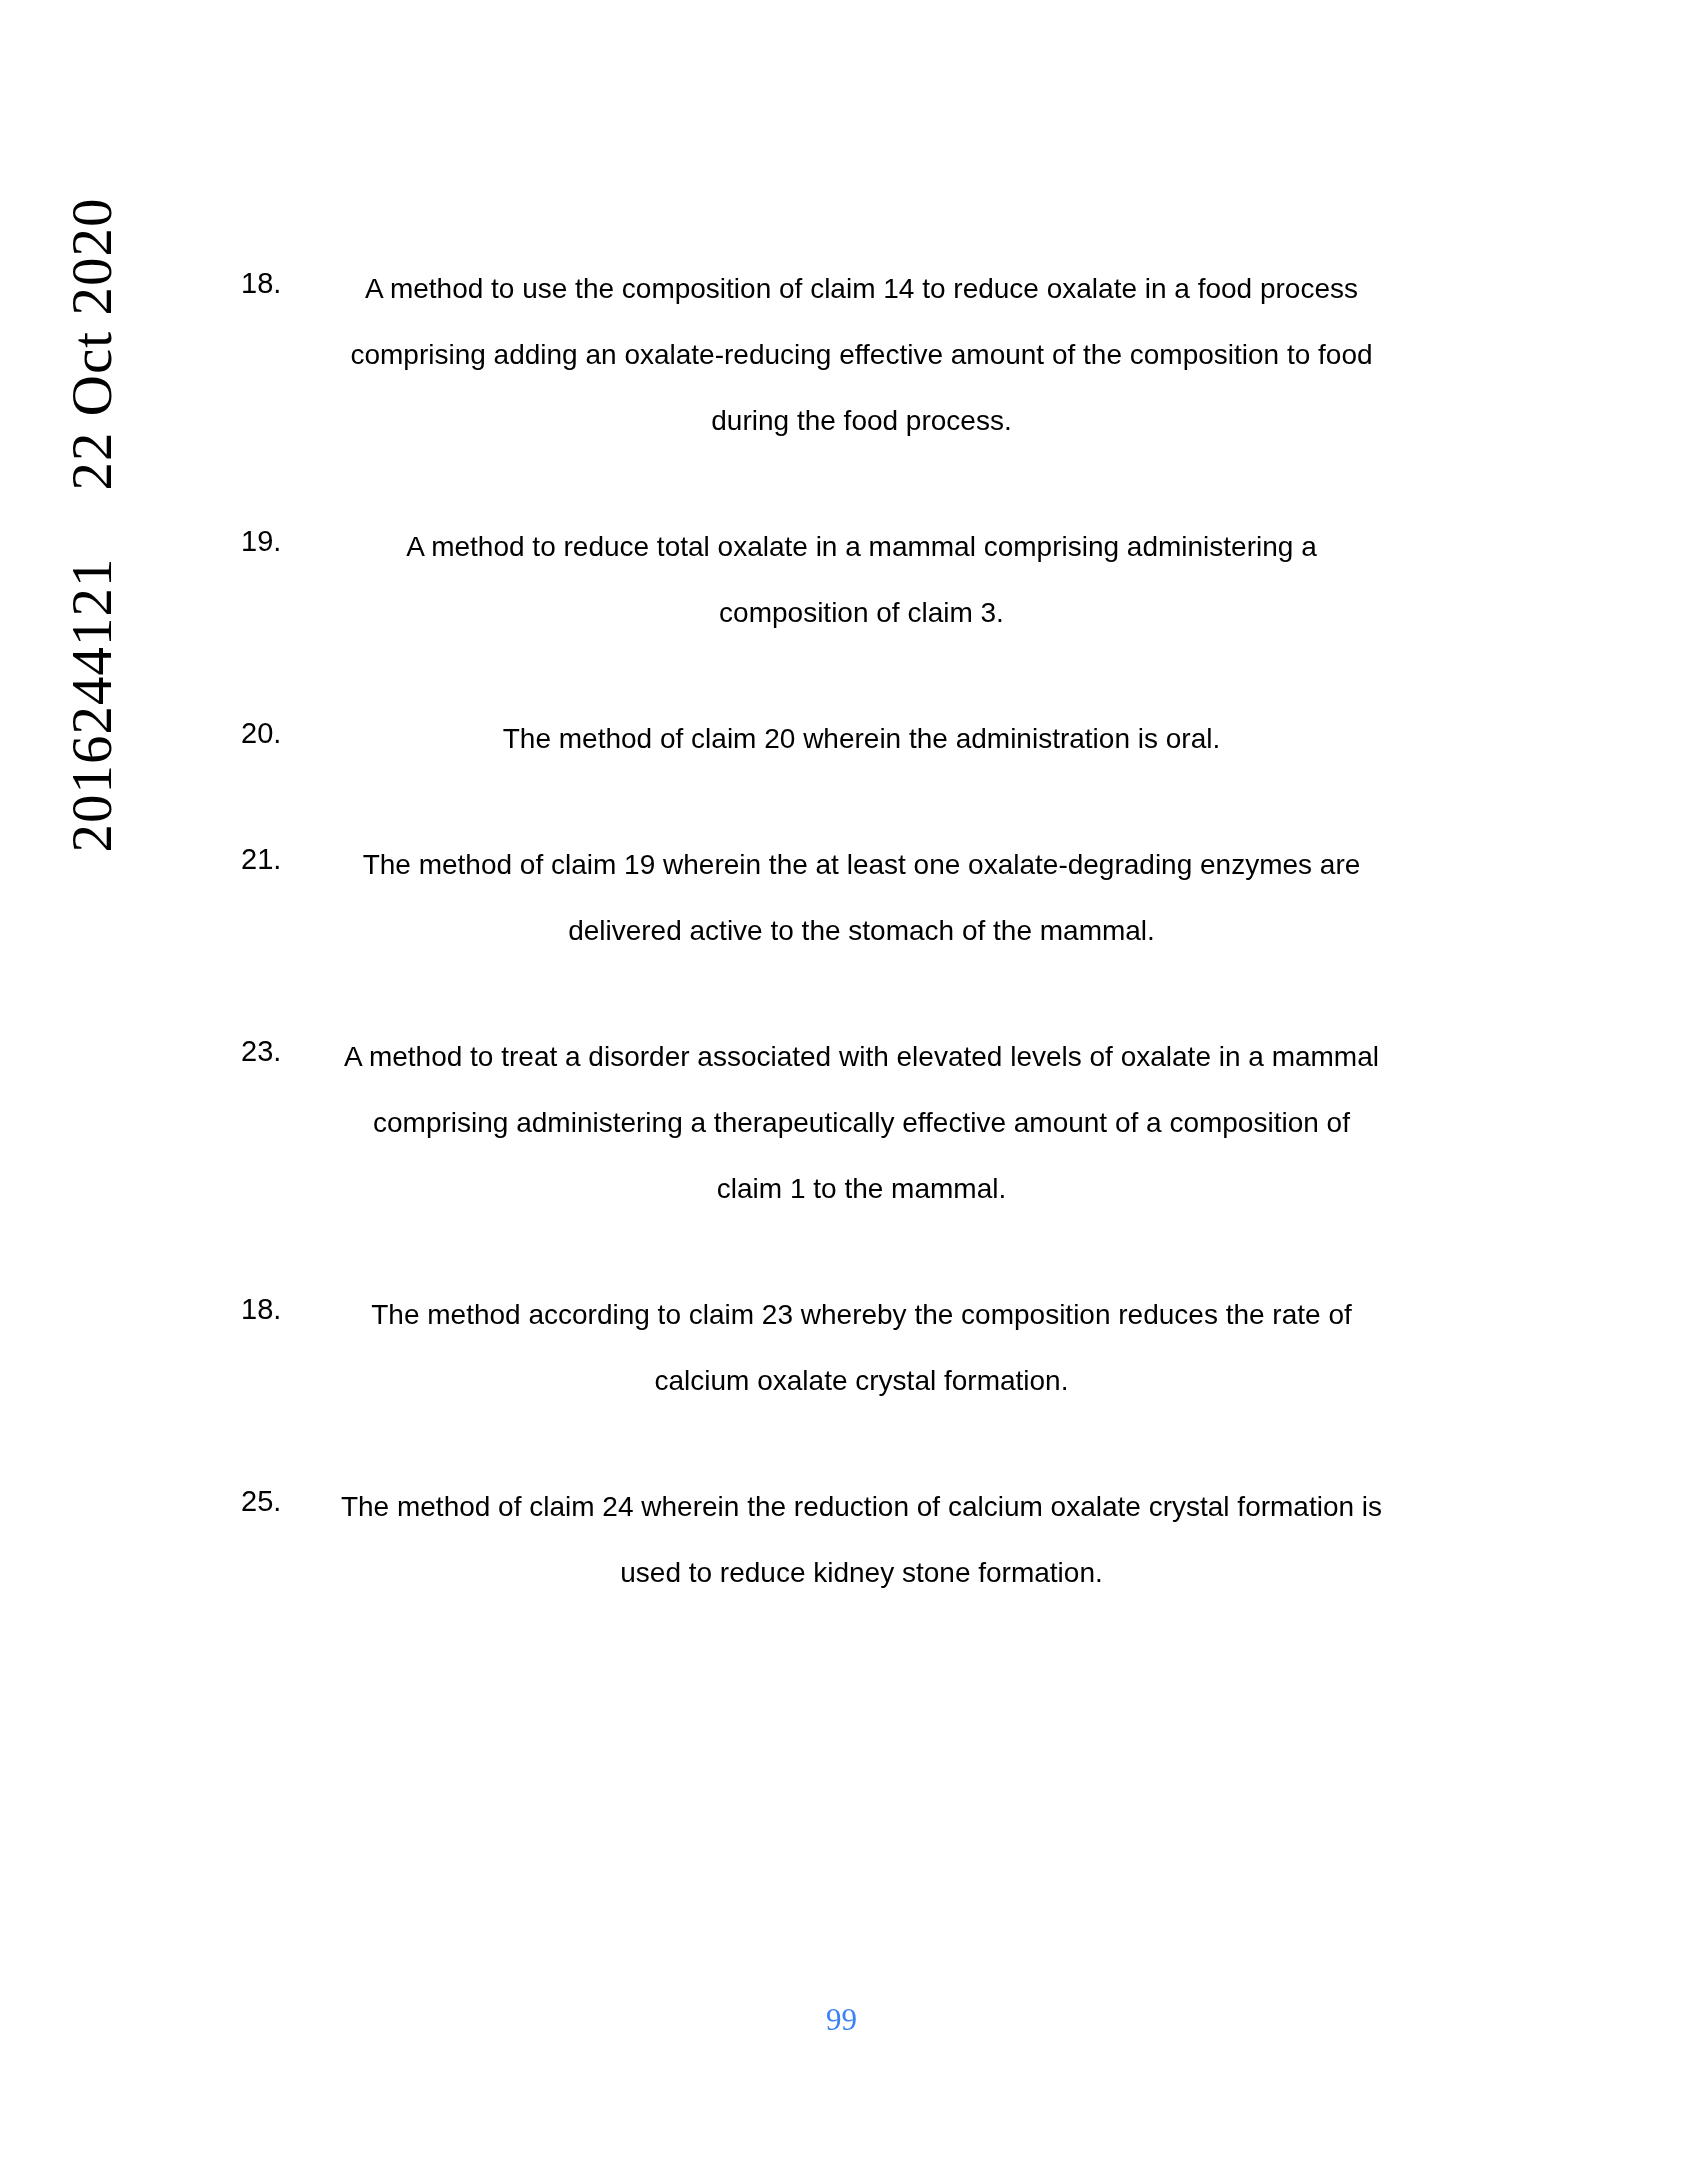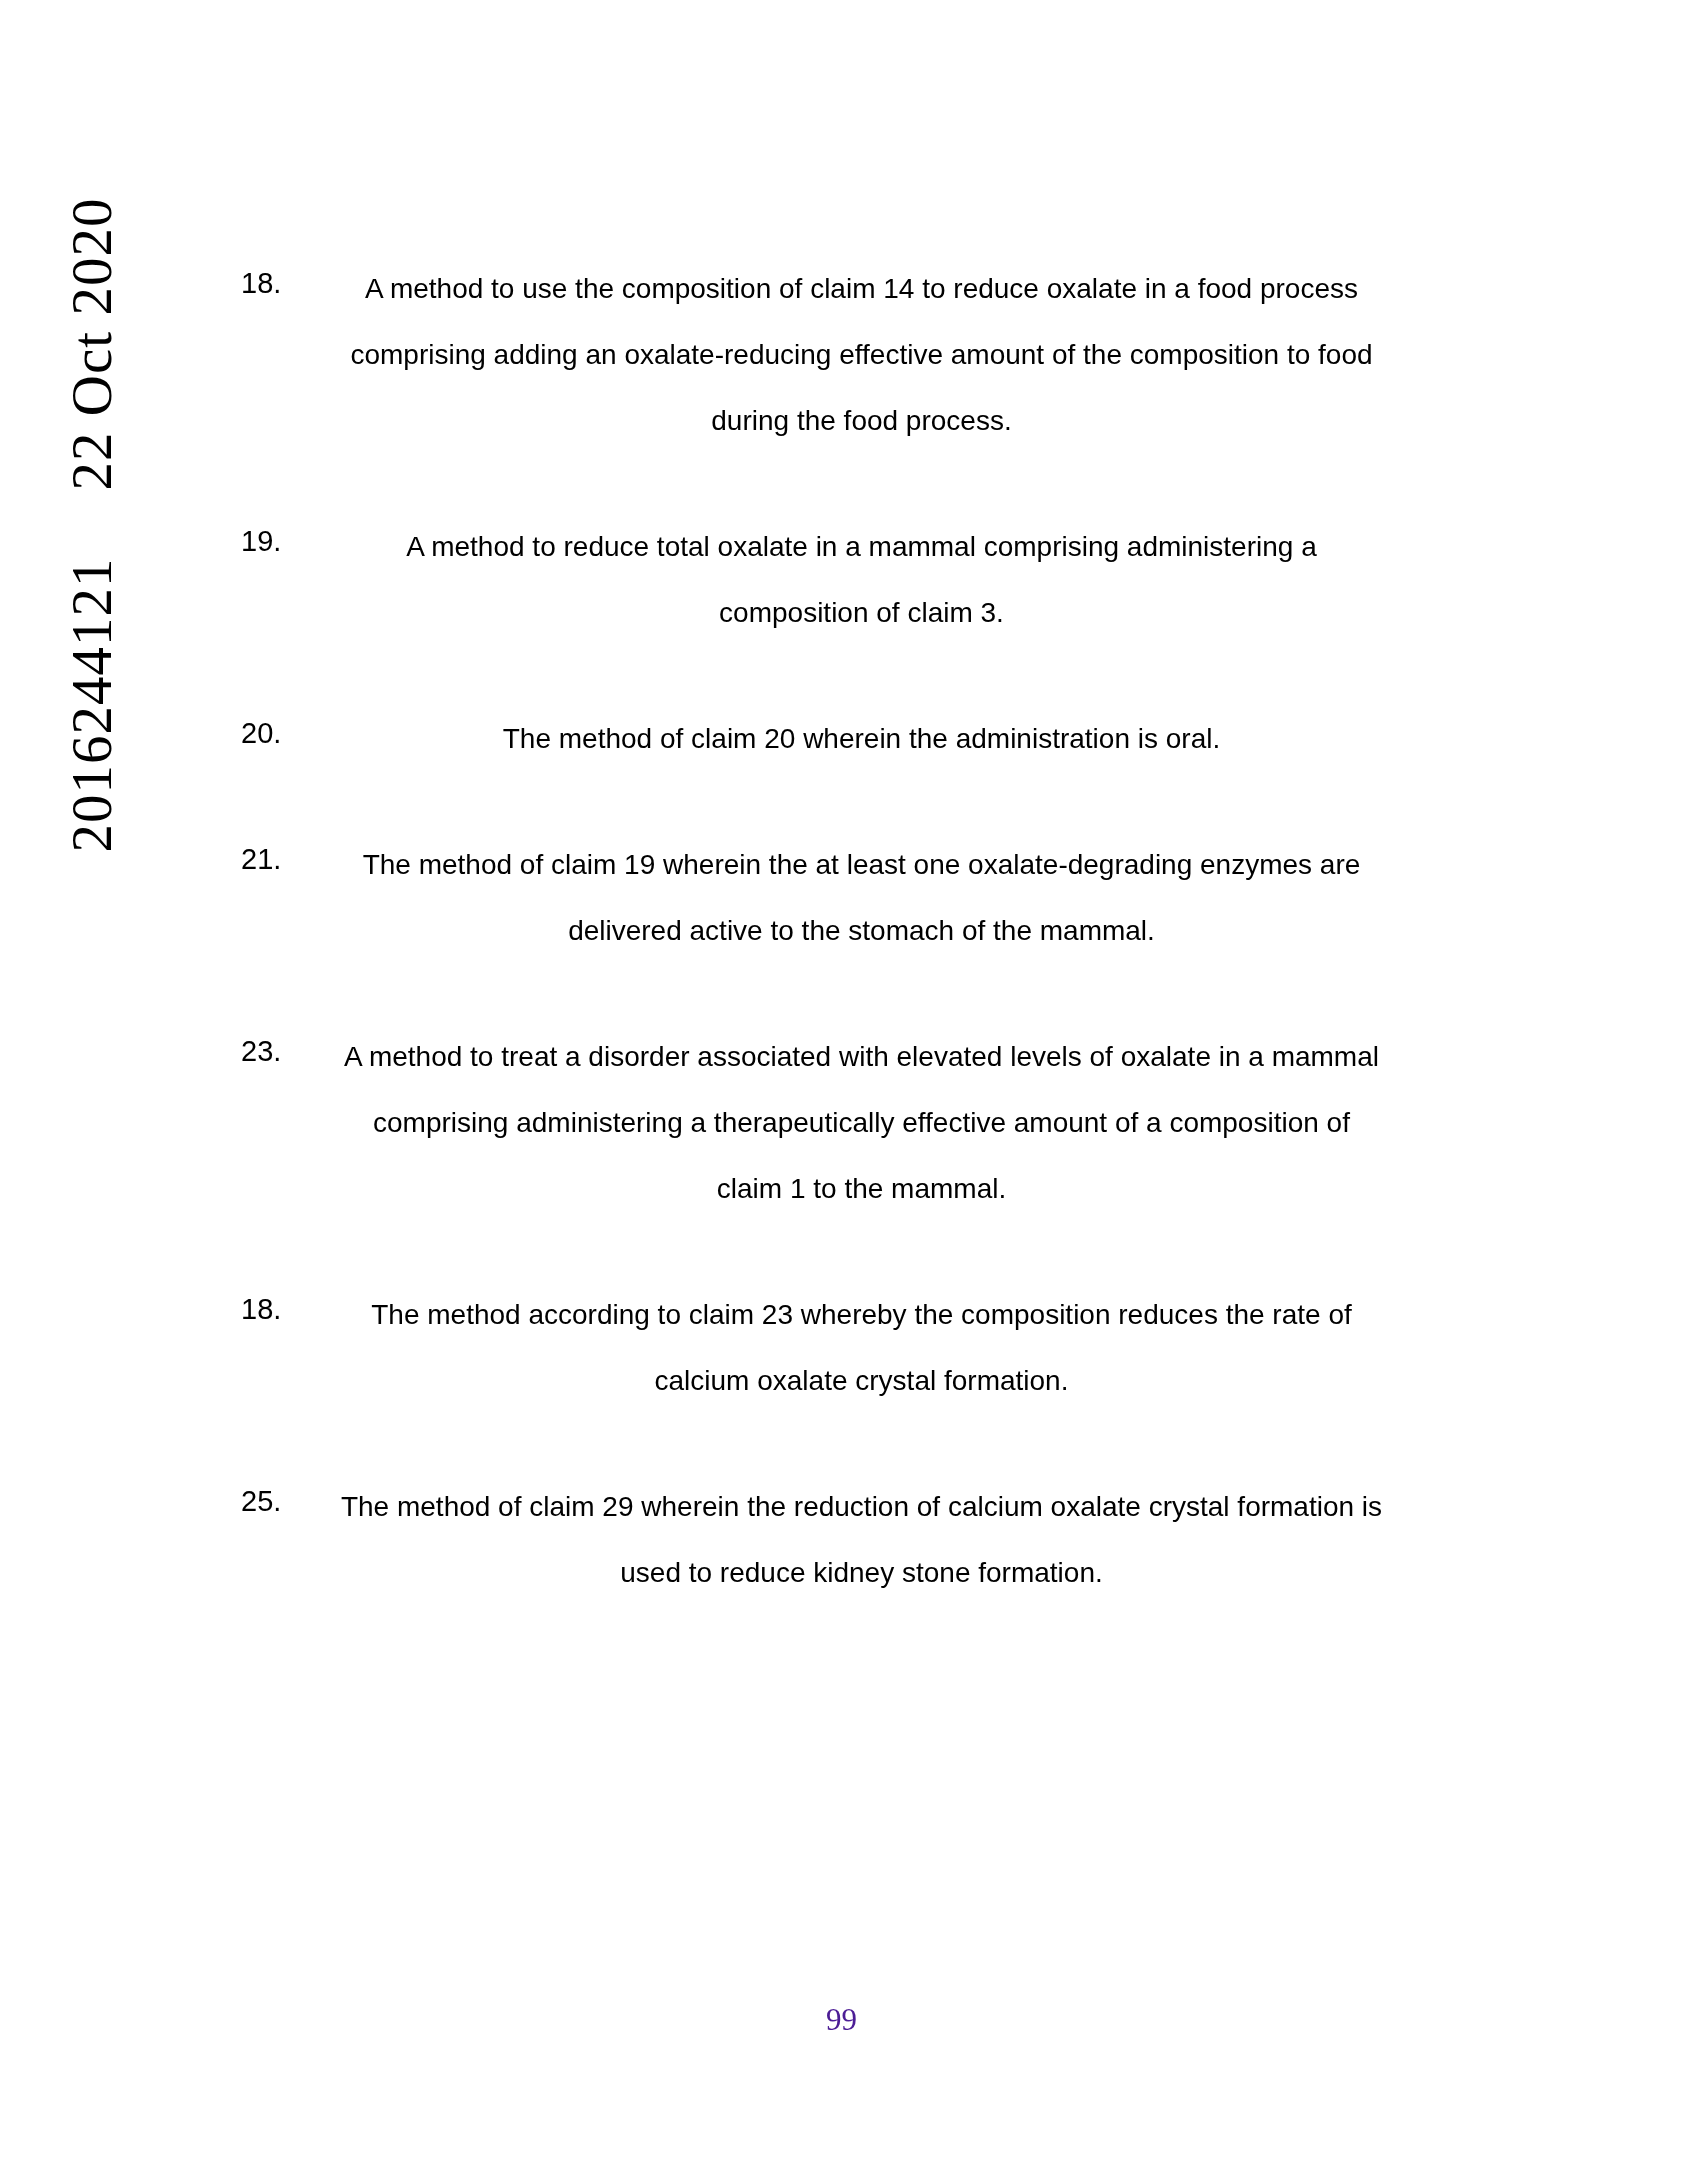--- a/index.html
+++ b/index.html
@@ -56,21 +56,21 @@
     text-align: center;
   }
   .page-number {
     position: absolute;
     top: 2002px;
     left: 0;
     width: 1683px;
     text-align: center;
     font-family: "Liberation Serif", serif;
     font-size: 31px;
-    color: #4c1d95;
+    color: #3b82f6;
   }
 </style>
 </head>
 <body>
 
 <div class="page">
 
   <div class="sidebar-stamp">
     <span>2016244121</span><span class="date-part">22 Oct 2020</span>
   </div>
@@ -103,21 +103,21 @@
       <div class="claim-text">A method to treat a disorder associated with elevated levels of oxalate in a mammal comprising administering a therapeutically effective amount of a composition of claim 1 to the mammal.</div>
     </div>
 
     <div class="claim">
       <div class="claim-number">18.</div>
       <div class="claim-text">The method according to claim 23 whereby the composition reduces the rate of calcium oxalate crystal formation.</div>
     </div>
 
     <div class="claim">
       <div class="claim-number">25.</div>
-      <div class="claim-text">The method of claim 29 wherein the reduction of calcium oxalate crystal formation is used to reduce kidney stone formation.</div>
+      <div class="claim-text">The method of claim 24 wherein the reduction of calcium oxalate crystal formation is used to reduce kidney stone formation.</div>
     </div>
 
   </div>
 
   <div class="page-number">99</div>
 
 </div>
 
 
 </body></html>

